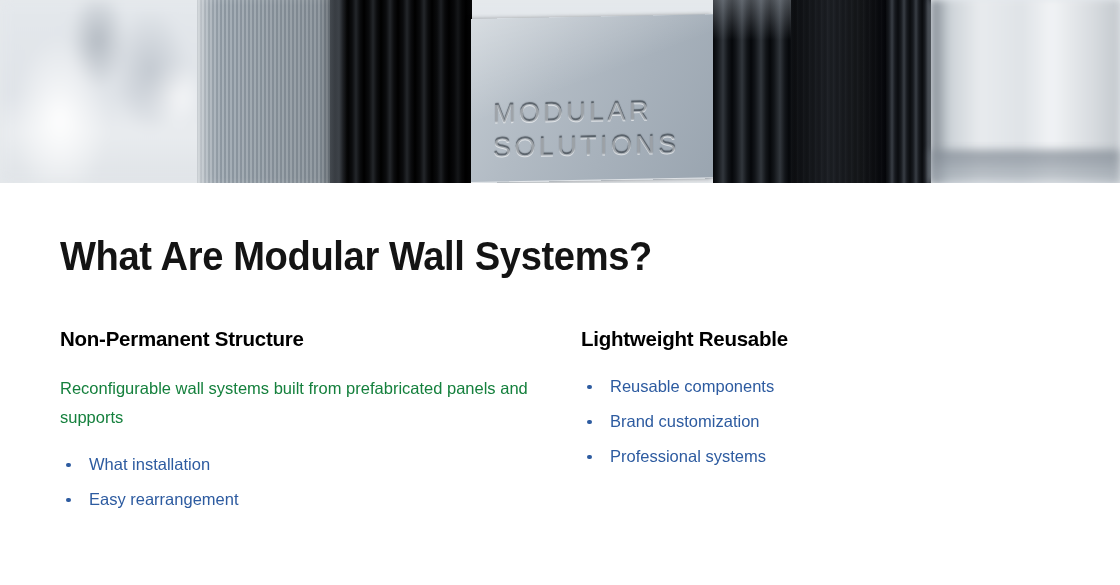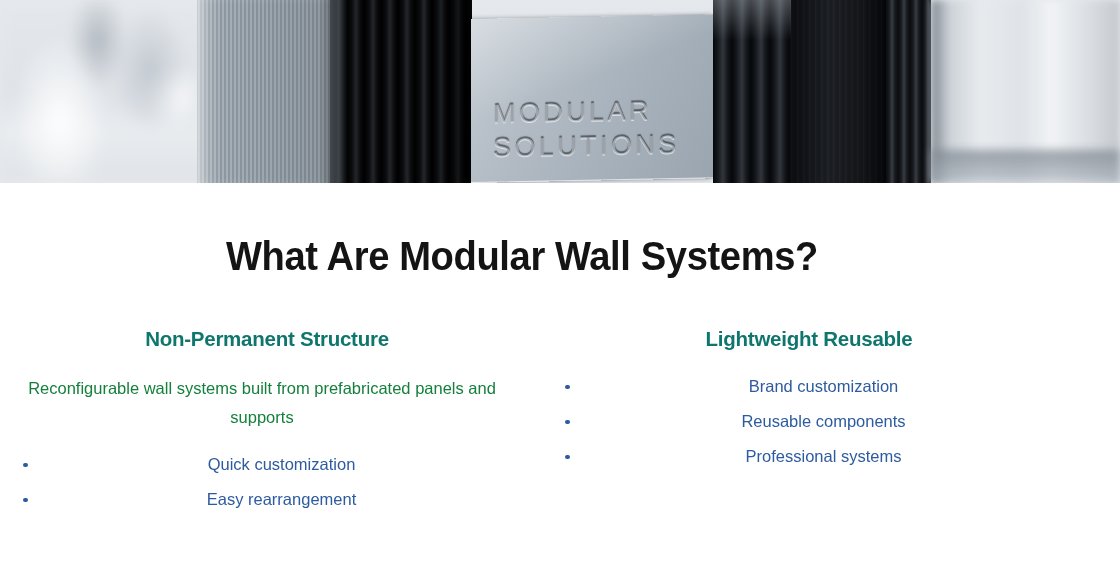--- a/index.html
+++ b/index.html
@@ -163,22 +163,21 @@
   .hero-right-floor {
     position: absolute;
     top: 150px; left: 931px;
     width: 189px; height: 33px;
     background: linear-gradient(180deg, rgba(124,133,143,.75), rgba(168,176,185,.55));
     filter: blur(4px);
   }
 
   
   .content {
-    padding: 0 17px;
-    text-align: center;
+    padding: 0 60px;
   }
   .page-title {
     margin: 0;
     padding-top: 53px;
     font-family: "Liberation Sans Narrow", "Liberation Sans", sans-serif;
     font-weight: bold;
     font-size: 41px;
     line-height: 1;
     letter-spacing: -0.4px;
     color: #141414;
@@ -196,21 +195,21 @@
   .col + .col {
     margin-left: 42px;
   }
 
   .col-heading {
     margin: 0;
     font-size: 20.5px;
     font-weight: bold;
     line-height: 1.2;
     letter-spacing: -0.25px;
-    color: #0f766e;
+    color: #000000;
   }
   .col-desc {
     margin: 0;
     padding-top: 22px;
     font-size: 16.5px;
     line-height: 29px;
     color: #15803d;
     max-width: 490px;
   }
   .bullet-list {
@@ -268,28 +267,28 @@
 <div class="content">
 
   <h1 class="page-title">What Are Modular Wall Systems?</h1>
 
   <div class="columns">
 
     <div class="col col-left">
       <h2 class="col-heading">Non-Permanent Structure</h2>
       <p class="col-desc">Reconfigurable wall systems built from prefabricated panels and supports</p>
       <ul class="bullet-list">
-        <li>Quick customization</li>
+        <li>What installation</li>
         <li>Easy rearrangement</li>
       </ul>
     </div>
 
     <div class="col col-right">
       <h2 class="col-heading">Lightweight Reusable</h2>
       <ul class="bullet-list">
+        <li>Reusable components</li>
         <li>Brand customization</li>
-        <li>Reusable components</li>
         <li>Professional systems</li>
       </ul>
     </div>
 
   </div>
 </div>
 
 </body></html>

